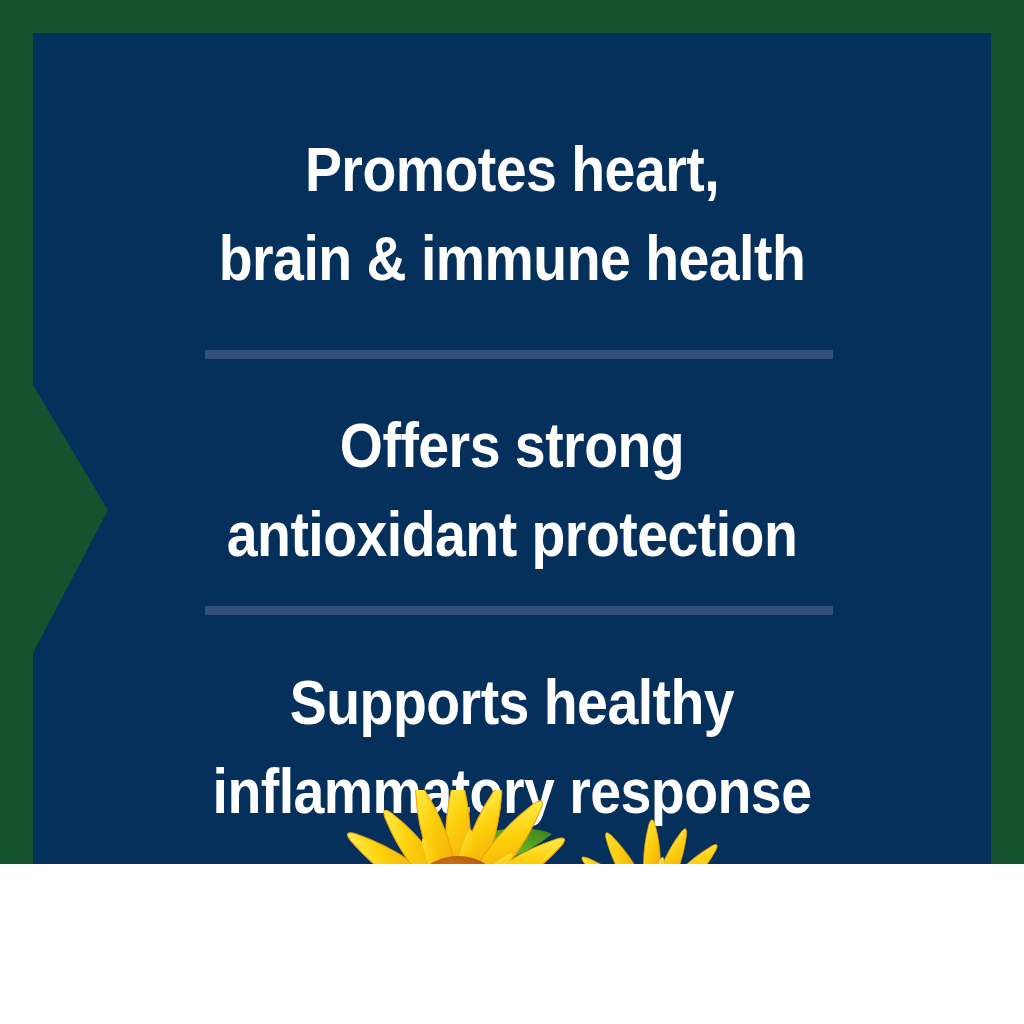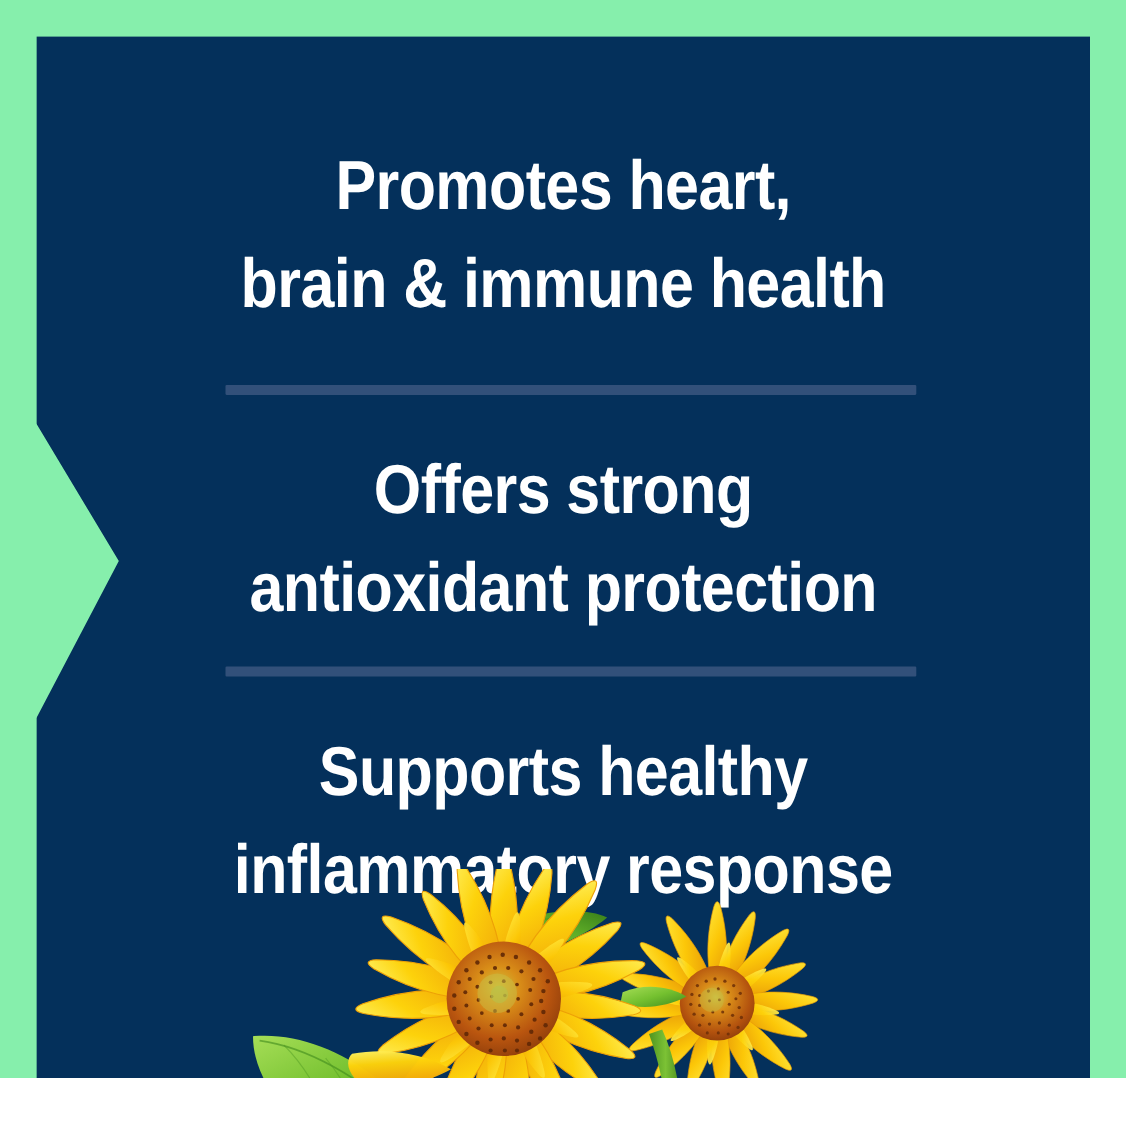--- a/index.html
+++ b/index.html
@@ -4,24 +4,24 @@
 <title>Supplement Benefits Panel</title>
 <style>
   html, body {
     margin: 0;
     padding: 0;
     background: #ffffff;
   }
   #stage {
     position: relative;
     width: 1024px;
-    height: 980px;
+    height: 864px;
     overflow: hidden;
     font-family: "Liberation Sans", sans-serif;
-    background: #86efac;
+    background: #14532d;
   }
 
   
   #panel {
     position: absolute;
     left: 33px;
     top: 33px;
     width: 958px;
     height: 958px;
     background: #04305b;

